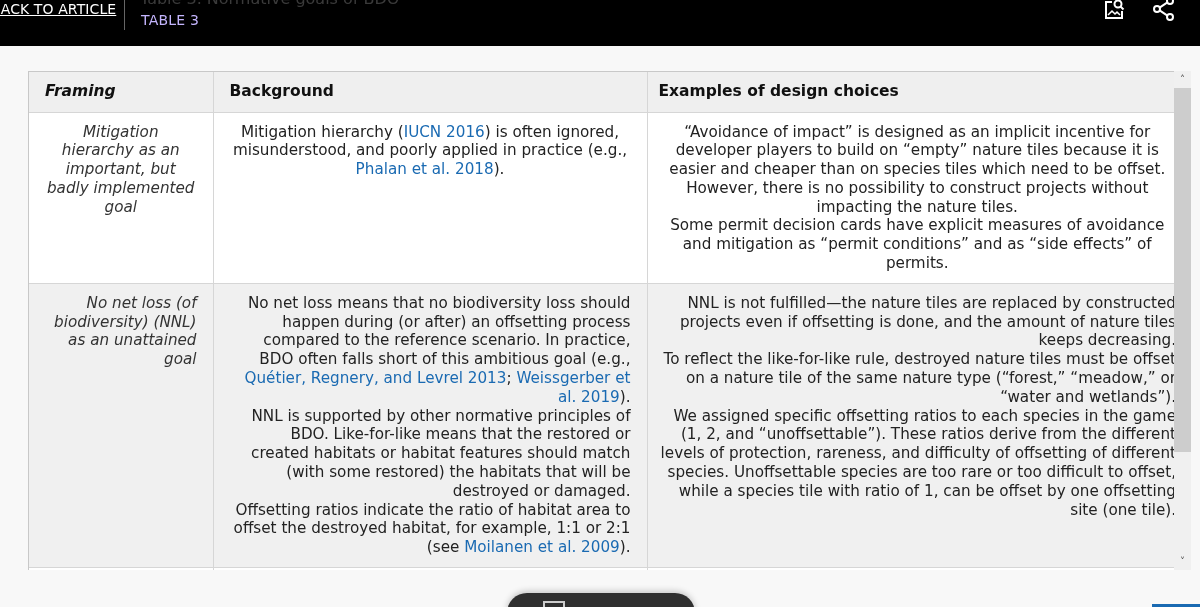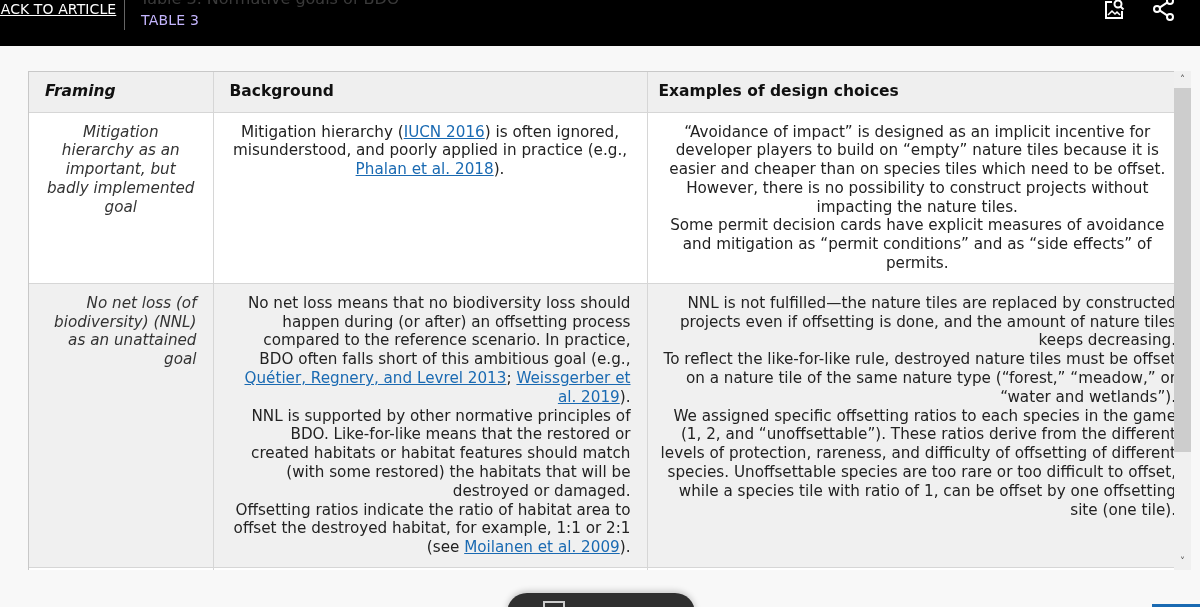--- a/index.html
+++ b/index.html
@@ -19,21 +19,21 @@
   th, td { border-right: 1px solid #d6d6d6; border-bottom: 1px solid #d6d6d6; vertical-align: top; text-align: left; font-size: 15.2px; line-height: 18.8px; color: #222; }
   th:last-child, td:last-child { border-right: none; padding-left: 11px; }
   th { background: #efefef; font-weight: bold; height: 40px; padding: 10px 16px 8px 16px; font-size: 15.5px; color: #111; }
   th.italic { font-style: italic; }
   td { padding: 10px 16px 10px 16px; }
   td.framing { font-style: italic; color: #333; }
   tr.r1 td { background: #fff; height: 152px; text-align: center; }
   tr.r2 td { background: #f0f0f0; height: 264px; text-align: right; }
   tr.r3 td { background: #fff; height: 60px; }
   .para { display: block; }
-  a.ref { color: #1a6ab2; text-decoration: underline; }
+  a.ref { color: #1a6ab2; }
 
   .scrollbar { position: absolute; left: 1174px; top: 71px; width: 17px; height: 499px; background: #f0f0f0; }
   .scroll-up, .scroll-down { position: absolute; left: 0; width: 17px; height: 17px; display: flex; align-items: center; justify-content: center; font-size: 10px; color: #555; }
   .scroll-up { top: 0; } .scroll-down { bottom: 0; }
   .scroll-thumb { position: absolute; left: 0; top: 17px; width: 17px; height: 364px; background: #cdcdcd; }
 
   .floating-btn { position: absolute; left: 507px; top: 593px; width: 188px; height: 40px; background: #2f2f2f; border-radius: 20px 20px 0 0; box-shadow: 0 -2px 6px rgba(0,0,0,0.2); }
   .floating-icon { position: absolute; left: 36px; top: 8px; width: 22px; height: 14px; border: 2px solid #ccc; border-bottom: none; }
   .blue-edge { position: absolute; left: 1152px; top: 604px; width: 48px; height: 3px; background: #1a6ab2; }
 </style>

